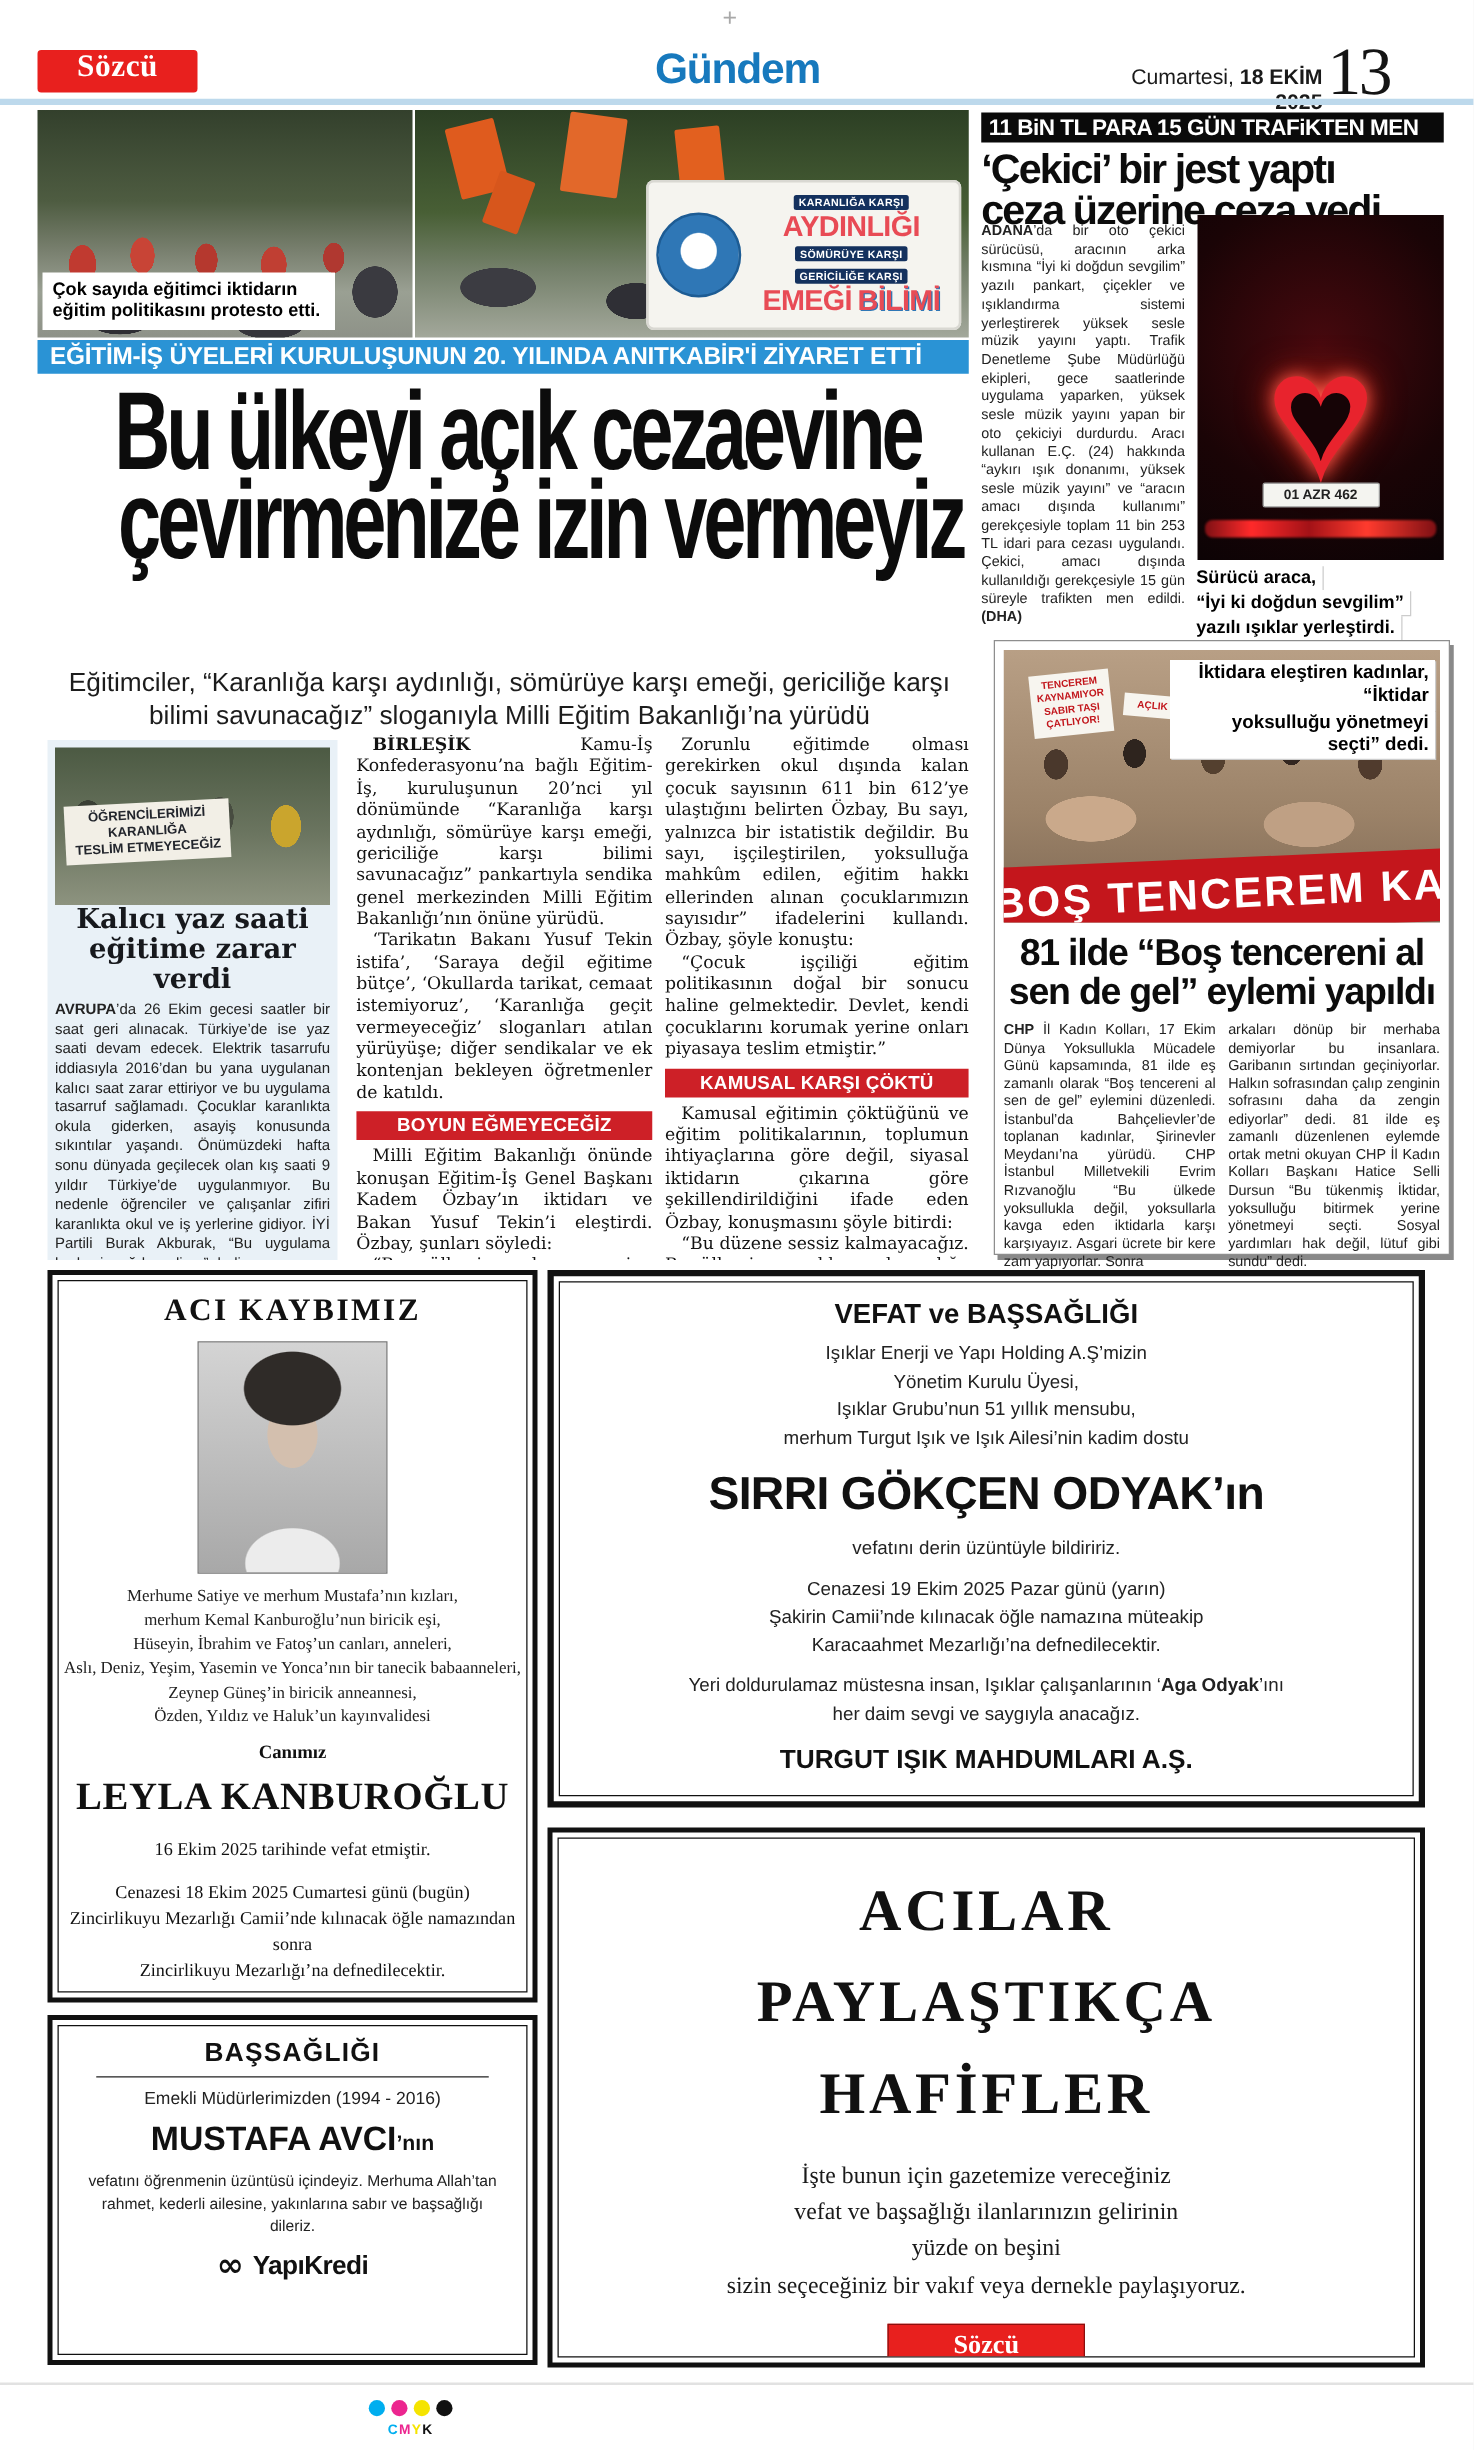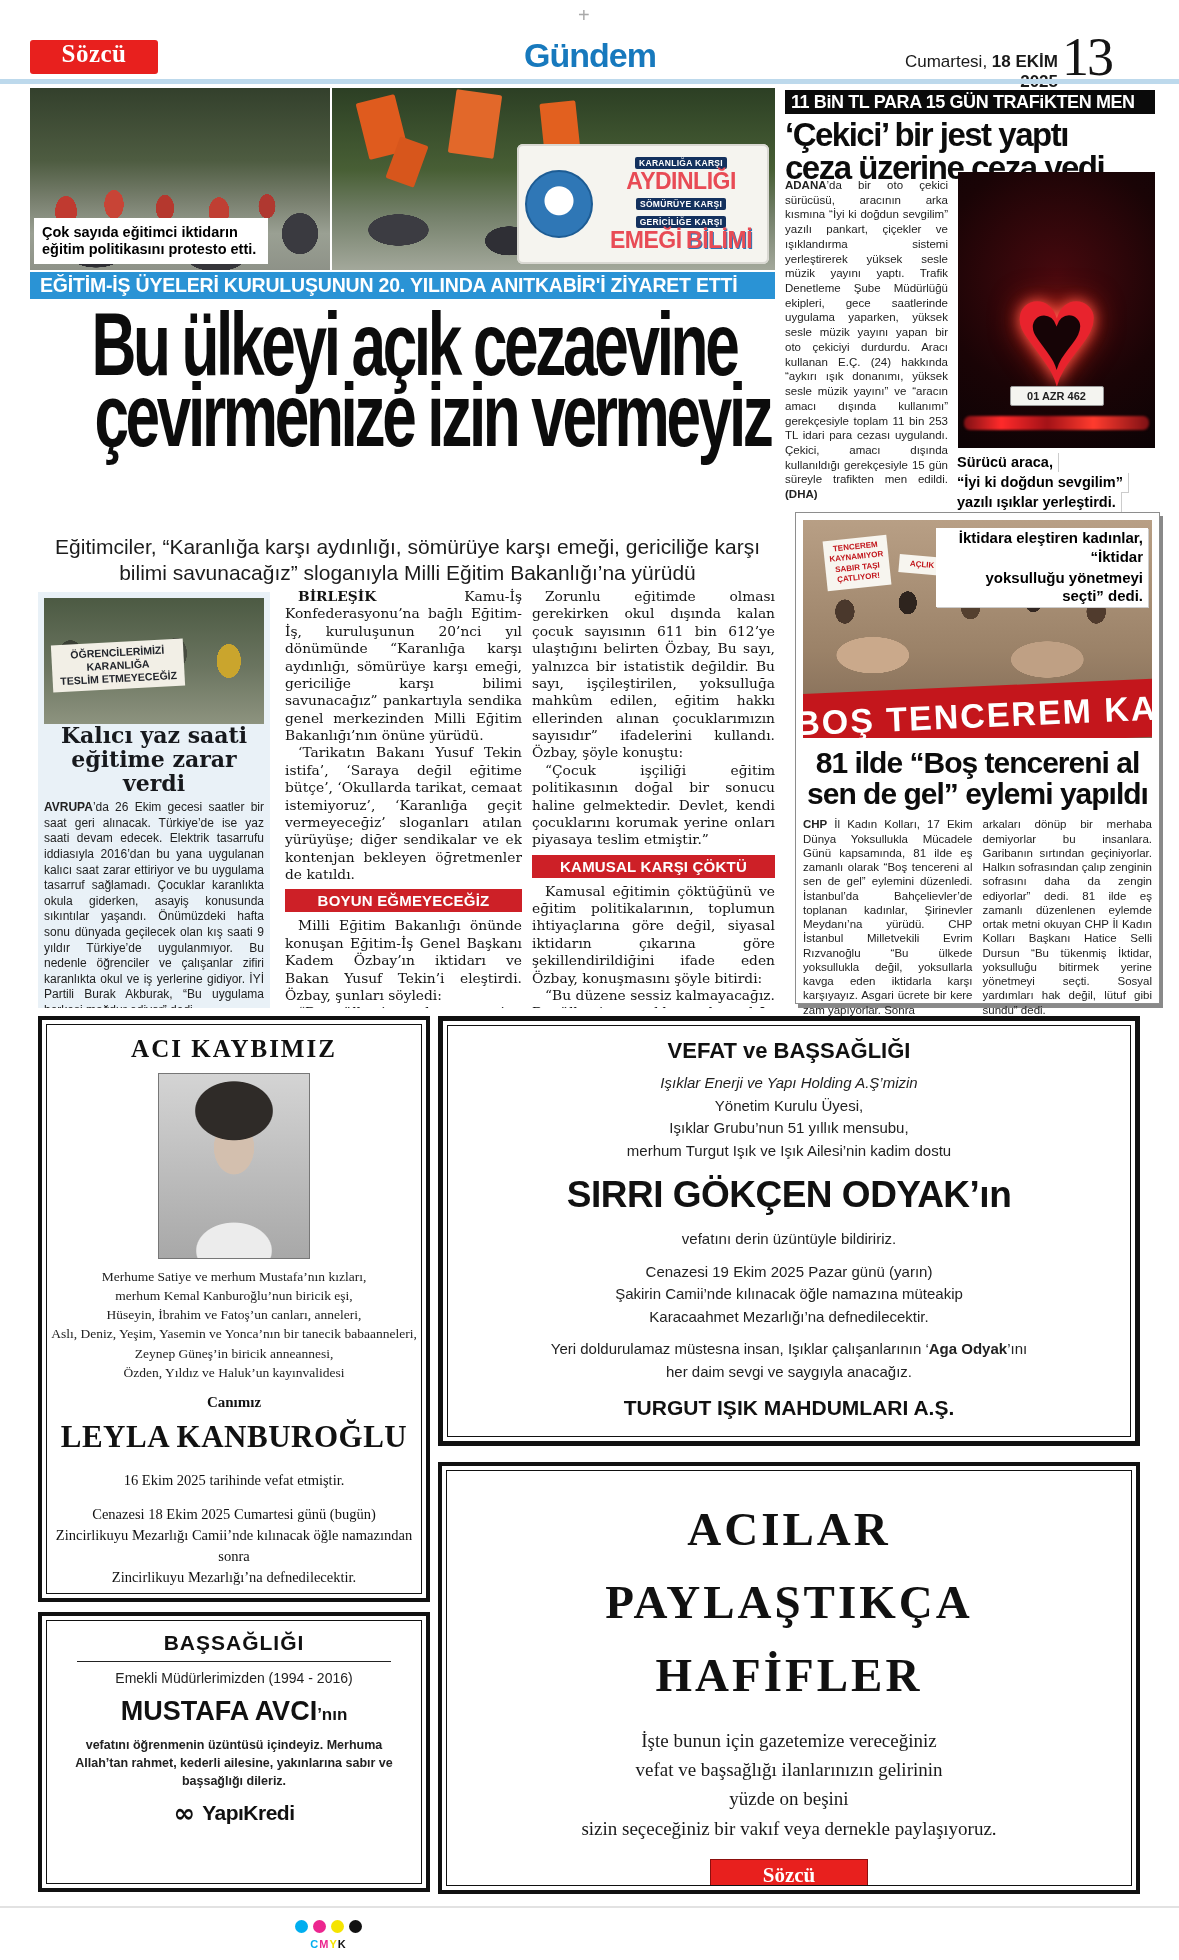--- a/index.html
+++ b/index.html
@@ -144,21 +144,21 @@
   .promo .big{font:bold 47px "Liberation Serif",serif;letter-spacing:3px;line-height:1.55;}
   .promo .body{font:19px "Liberation Serif",serif;line-height:1.55;margin-top:14px;color:#1a1a1a;}
   .promo-logo{width:156px;height:30px;background:#e8201e;margin:16px auto 2px;color:#fff;border:1px solid #8c0f0e;
     font:bold 21px "Liberation Serif",serif;line-height:30px;text-align:center;}
   .obitA{left:38px;top:1612px;width:392px;height:280px;}
   .obitA .t{font:bold 21px "Liberation Sans",sans-serif;letter-spacing:1px;margin-top:10px;}
   .tdiv{width:84%;height:1px;background:#222;margin:6px auto;}
   .obitA .sub{font-size:14px;margin-top:8px;color:#222;}
   .obitA .name{font:bold 27px "Liberation Sans",sans-serif;margin-top:10px;}
   .obitA .suffix{font:bold 17px "Liberation Sans",sans-serif;}
-  .obitA .body{font-size:12.5px;line-height:1.45;margin:9px 20px 0;color:#222;font-weight:bold;}
+  .obitA .body{font-size:12.5px;line-height:1.45;margin:9px 20px 0;color:#222;}
   .yk-row{display:flex;align-items:center;justify-content:center;gap:7px;margin-top:10px;}
   .yk-sym{font:bold 26px "DejaVu Sans",sans-serif;line-height:1;}
   .yk-name{font:bold 21px "Liberation Sans",sans-serif;letter-spacing:-.5px;}
 
   
   .dots{left:295px;top:1920px;display:flex;gap:5px;}
   .dot{width:13px;height:13px;border-radius:50%;}
   .cmyk-label{left:295px;top:1938px;width:67px;text-align:center;font:bold 11px "Liberation Sans",sans-serif;letter-spacing:1px;}
   .bottom-rule{left:0;top:1906px;width:1179px;height:2px;background:#e2e2e2;}
   b.lead{font-weight:bold;}
@@ -292,21 +292,21 @@
       <div class="small" style="margin-top:13px;">Cenazesi 18 Ekim 2025 Cumartesi günü (bugün)</div>
       <div class="small">Zincirlikuyu Mezarlığı Camii’nde kılınacak öğle namazından sonra</div>
       <div class="small">Zincirlikuyu Mezarlığı’na defnedilecektir.</div>
 
     </div>
   </div>
 
   <div class="abs obit obitR">
     <div class="obit-inner">
       <div class="t">VEFAT ve BAŞSAĞLIĞI</div>
-      <div class="line" style="margin-top:8px;font-style:italic;">Işıklar Enerji ve Yapı Holding A.Ş’mizin</div>
+      <div class="line" style="margin-top:8px;">Işıklar Enerji ve Yapı Holding A.Ş’mizin</div>
       <div class="line">Yönetim Kurulu Üyesi,</div>
       <div class="line">Işıklar Grubu’nun 51 yıllık mensubu,</div>
       <div class="line">merhum Turgut Işık ve Işık Ailesi’nin kadim dostu</div>
       <div class="name">SIRRI GÖKÇEN ODYAK’ın</div>
       <div class="line" style="margin-top:12px;">vefatını derin üzüntüyle bildiririz.</div>
       <div class="line" style="margin-top:10px;">Cenazesi 19 Ekim 2025 Pazar günü (yarın)</div>
       <div class="line">Şakirin Camii’nde kılınacak öğle namazına müteakip</div>
       <div class="line">Karacaahmet Mezarlığı’na defnedilecektir.</div>
       <div class="line" style="margin-top:10px;"><span>Yeri doldurulamaz müstesna insan, Işıklar çalışanlarının ‘</span><b>Aga Odyak</b><span>’ını</span></div>
       <div class="line">her daim sevgi ve saygıyla anacağız.</div>

